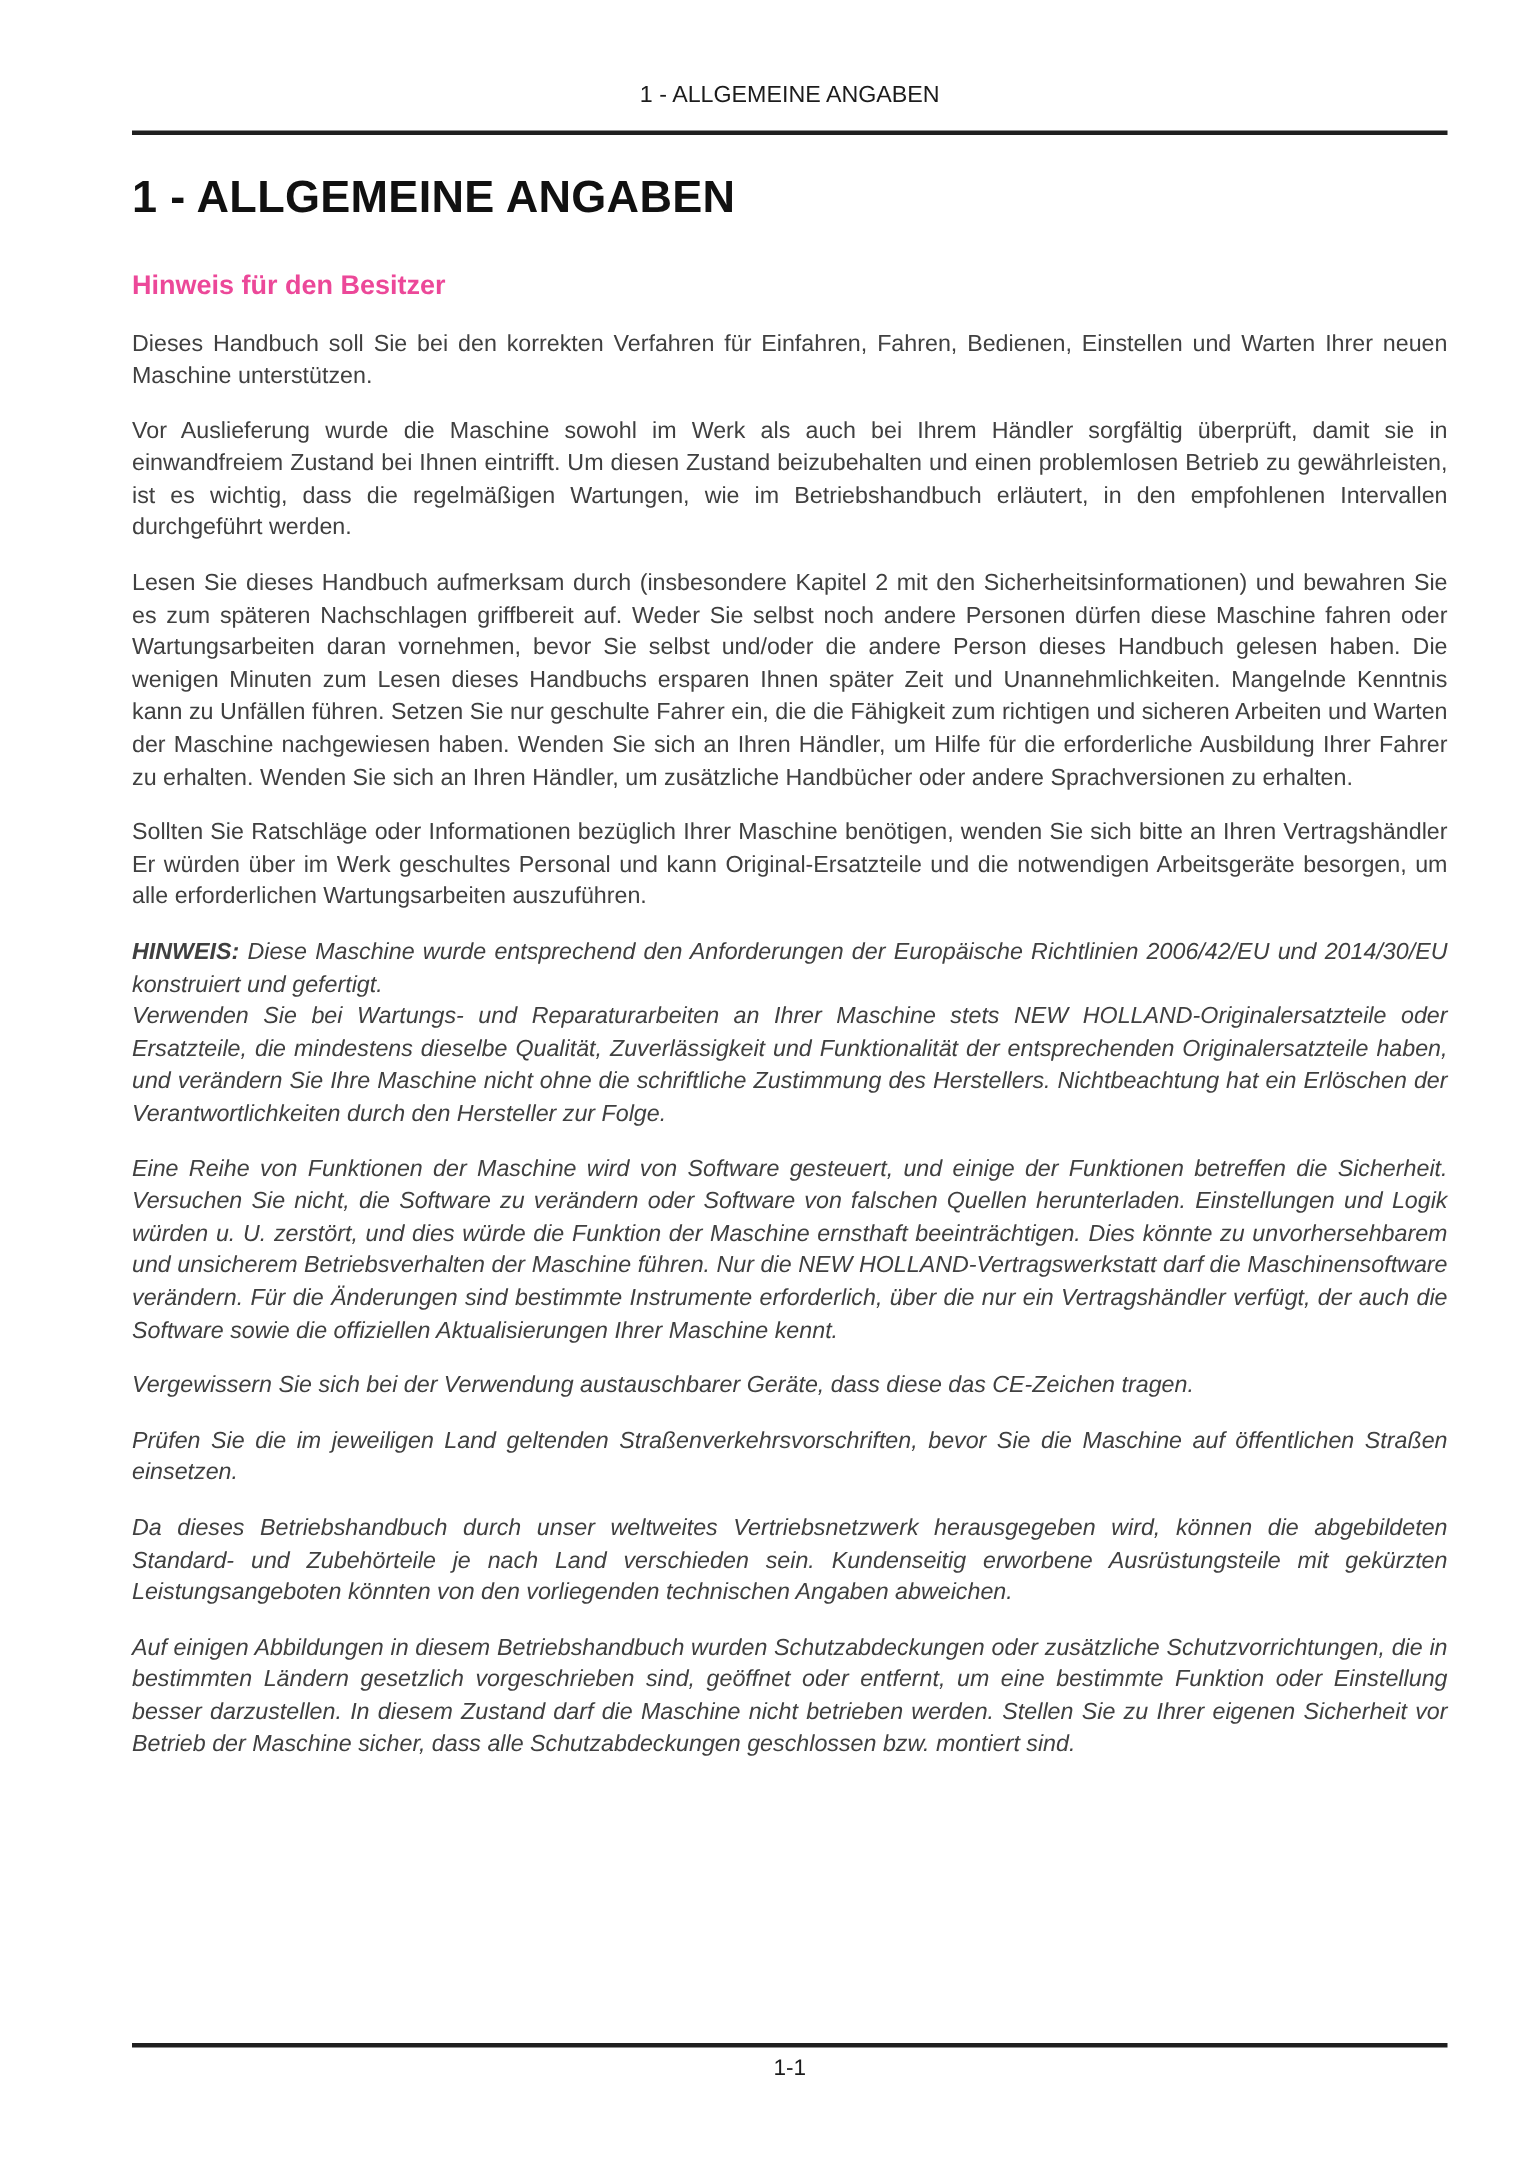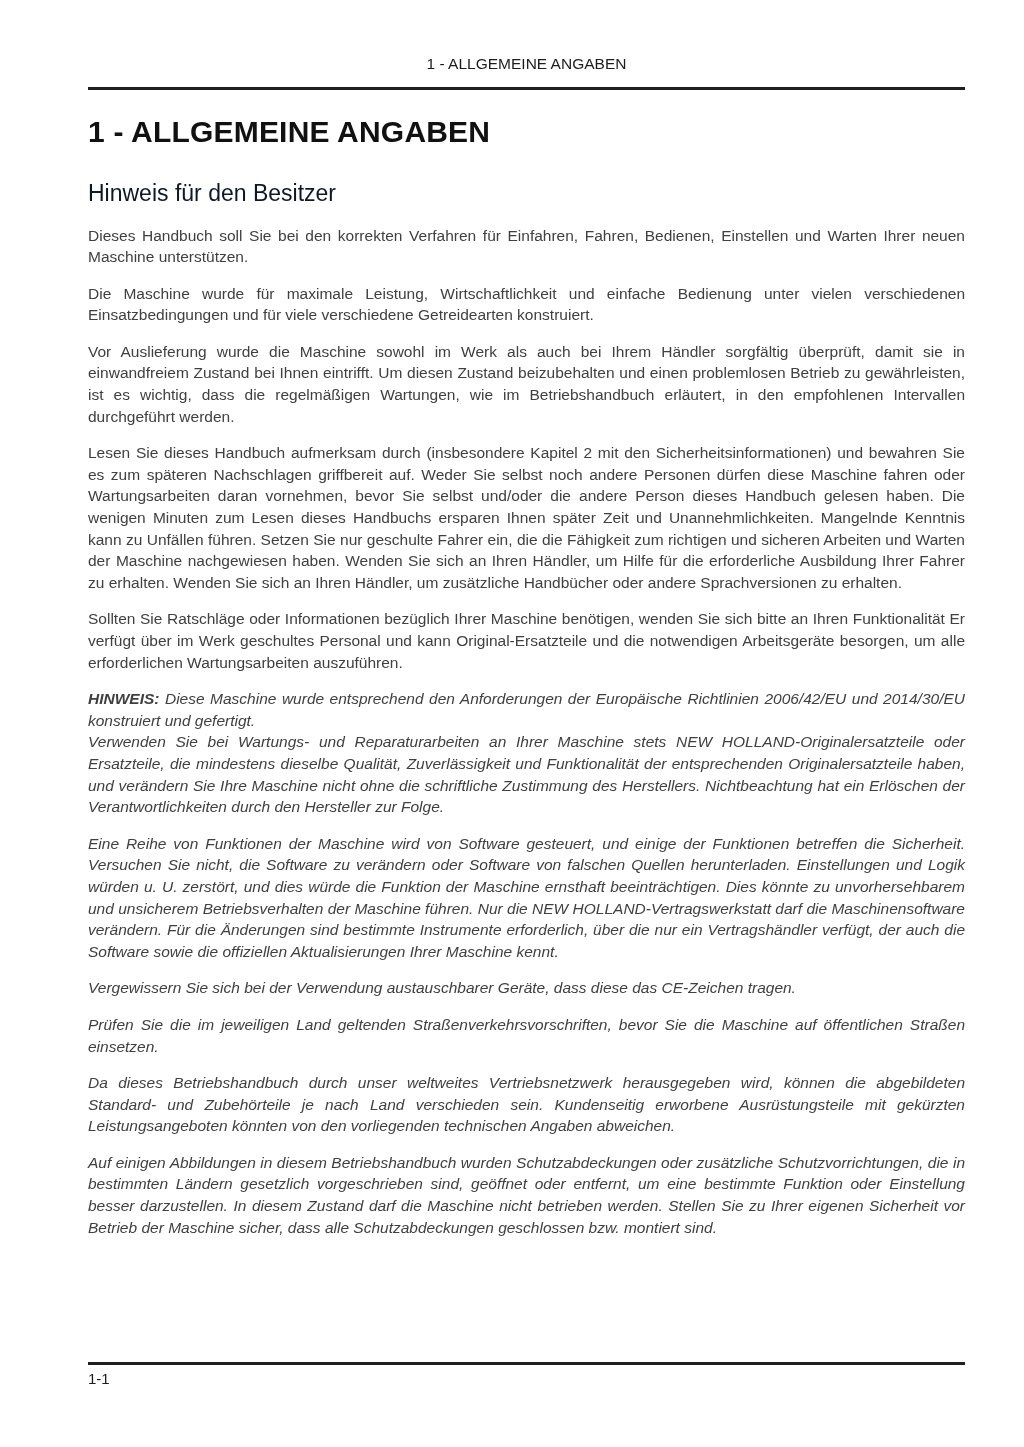--- a/index.html
+++ b/index.html
@@ -35,23 +35,23 @@
   }
   h1.chapter-heading {
     margin: 25px 0 0 0;
     font-size: 30px;
     font-weight: bold;
     color: #111111;
     letter-spacing: 0.2px;
   }
   h2.section-heading {
     margin: 31px 0 0 0;
-    font-size: 23px;
-    font-weight: normal;
-    color: #0f172a;
+    font-size: 18px;
+    font-weight: bold;
+    color: #ec4899;
   }
   .paragraphs p {
     margin: 15px 0 0 0;
     font-size: 15.5px;
     line-height: 21.6px;
     text-align: justify;
     hyphens: auto;
     -webkit-hyphens: auto;
     color: #404040;
   }
@@ -66,45 +66,44 @@
     font-style: italic;
   }
   .page-footer {
     position: absolute;
     left: 88px;
     right: 59px;
     top: 1362px;
   }
   .footer-page-number {
     margin-top: 5px;
-    text-align: left;
+    text-align: center;
     font-size: 15px;
     color: #1c1c1c;
   }
 </style>
 </head>
 <body>
 
 <div class="page">
   <div class="content">
 
     <div class="running-header">1 - ALLGEMEINE ANGABEN</div>
 
     <div class="rule header-rule"></div>
 
     <h1 class="chapter-heading">1 - ALLGEMEINE ANGABEN</h1>
 
     <h2 class="section-heading">Hinweis für den Besitzer</h2>
 
     <div class="paragraphs" id="paragraphs">
         <p>Dieses Handbuch soll Sie bei den korrekten Verfahren für Einfahren, Fahren, Bedienen, Einstellen und Warten Ihrer neuen Maschine unterstützen.</p>
-        <p>Die Maschine wurde für maximale Leistung, Wirtschaftlichkeit und einfache Bedienung unter vielen verschiedenen Einsatzbedingungen und für viele verschiedene Getreidearten konstruiert.</p>
         <p>Vor Auslieferung wurde die Maschine sowohl im Werk als auch bei Ihrem Händler sorgfältig überprüft, damit sie in einwandfreiem Zustand bei Ihnen eintrifft. Um diesen Zustand beizubehalten und einen problemlosen Betrieb zu gewährleisten, ist es wichtig, dass die regelmäßigen Wartungen, wie im Betriebshandbuch erläutert, in den empfohlenen Intervallen durchgeführt werden.</p>
         <p>Lesen Sie dieses Handbuch aufmerksam durch (insbesondere Kapitel 2 mit den Sicherheitsinformationen) und bewahren Sie es zum späteren Nachschlagen griffbereit auf.  Weder Sie selbst noch andere Personen dürfen diese Maschine fahren oder Wartungsarbeiten daran vornehmen, bevor Sie selbst und/oder die andere Person dieses Handbuch gelesen haben.  Die wenigen Minuten zum Lesen dieses Handbuchs ersparen Ihnen später Zeit und Unannehmlichkeiten.  Mangelnde Kenntnis kann zu Unfällen führen.  Setzen Sie nur geschulte Fahrer ein, die die Fähigkeit zum richtigen und sicheren Arbeiten und Warten der Maschine nachgewiesen haben. Wenden Sie sich an Ihren Händler, um Hilfe für die erforderliche Ausbildung Ihrer Fahrer zu erhalten. Wenden Sie sich an Ihren Händler, um zusätzliche Handbücher oder andere Sprachversionen zu erhalten.</p>
-        <p>Sollten Sie Ratschläge oder Informationen bezüglich Ihrer Maschine benötigen, wenden Sie sich bitte an Ihren Funktionalität Er verfügt über im Werk geschultes Personal und kann Original-Ersatzteile und die notwendigen Arbeitsgeräte besorgen, um alle erforderlichen Wartungsarbeiten auszuführen.</p>
+        <p>Sollten Sie Ratschläge oder Informationen bezüglich Ihrer Maschine benötigen, wenden Sie sich bitte an Ihren Vertragshändler Er würden über im Werk geschultes Personal und kann Original-Ersatzteile und die notwendigen Arbeitsgeräte besorgen, um alle erforderlichen Wartungsarbeiten auszuführen.</p>
         <p class="italic"><span class="note-lead">HINWEIS: </span>Diese Maschine wurde entsprechend den Anforderungen der Europäische Richtlinien 2006/42/EU und 2014/30/EU konstruiert und gefertigt.<br>Verwenden Sie bei Wartungs- und Reparaturarbeiten an Ihrer Maschine stets NEW HOLLAND-Originalersatzteile oder Ersatzteile, die mindestens dieselbe Qualität, Zuverlässigkeit und Funktionalität der entsprechenden Originalersatzteile haben, und verändern Sie Ihre Maschine nicht ohne die schriftliche Zustimmung des Herstellers.  Nichtbeachtung hat ein Erlöschen der Verantwortlichkeiten durch den Hersteller zur Folge.</p>
         <p class="italic">Eine Reihe von Funktionen der Maschine wird von Software gesteuert, und einige der Funktionen betreffen die Sicherheit.  Versuchen Sie nicht, die Software zu verändern oder Software von falschen Quellen herunterladen.  Einstellungen und Logik würden u. U. zerstört, und dies würde die Funktion der Maschine ernsthaft beeinträchtigen.  Dies könnte zu unvorhersehbarem und unsicherem Betriebsverhalten der Maschine führen.  Nur die NEW HOLLAND-Vertragswerkstatt darf die Maschinensoftware verändern.  Für die Änderungen sind bestimmte Instrumente erforderlich, über die nur ein Vertragshändler verfügt, der auch die Software sowie die offiziellen Aktualisierungen Ihrer Maschine kennt.</p>
         <p class="italic">Vergewissern Sie sich bei der Verwendung austauschbarer Geräte, dass diese das CE-Zeichen tragen.</p>
         <p class="italic">Prüfen Sie die im jeweiligen Land geltenden Straßenverkehrsvorschriften, bevor Sie die Maschine auf öffentlichen Straßen einsetzen.</p>
         <p class="italic">Da dieses Betriebshandbuch durch unser weltweites Vertriebsnetzwerk herausgegeben wird, können die abgebildeten Standard- und Zubehörteile je nach Land verschieden sein.  Kundenseitig erworbene Ausrüstungsteile mit gekürzten Leistungsangeboten könnten von den vorliegenden technischen Angaben abweichen.</p>
         <p class="italic">Auf einigen Abbildungen in diesem Betriebshandbuch wurden Schutzabdeckungen oder zusätzliche Schutzvorrichtungen, die in bestimmten Ländern gesetzlich vorgeschrieben sind, geöffnet oder entfernt, um eine bestimmte Funktion oder Einstellung besser darzustellen.  In diesem Zustand darf die Maschine nicht betrieben werden.  Stellen Sie zu Ihrer eigenen Sicherheit vor Betrieb der Maschine sicher, dass alle Schutzabdeckungen geschlossen bzw.  montiert sind.</p>
       </div>
 
   </div>
 

